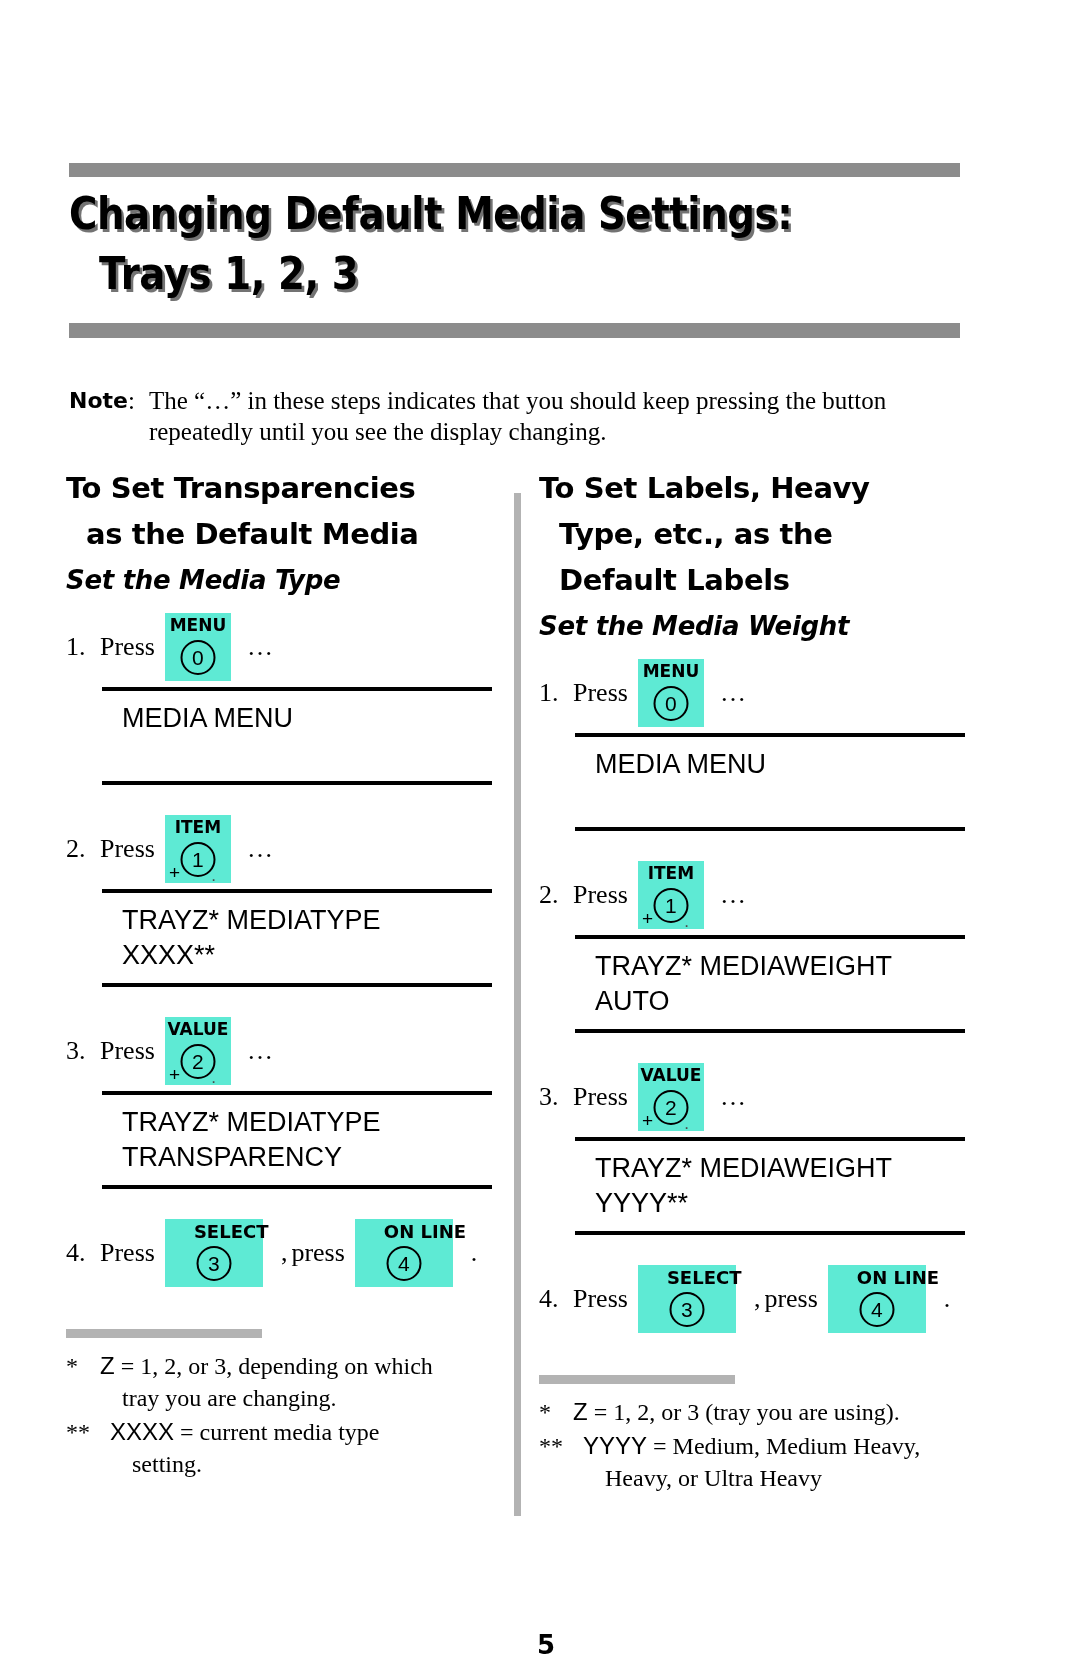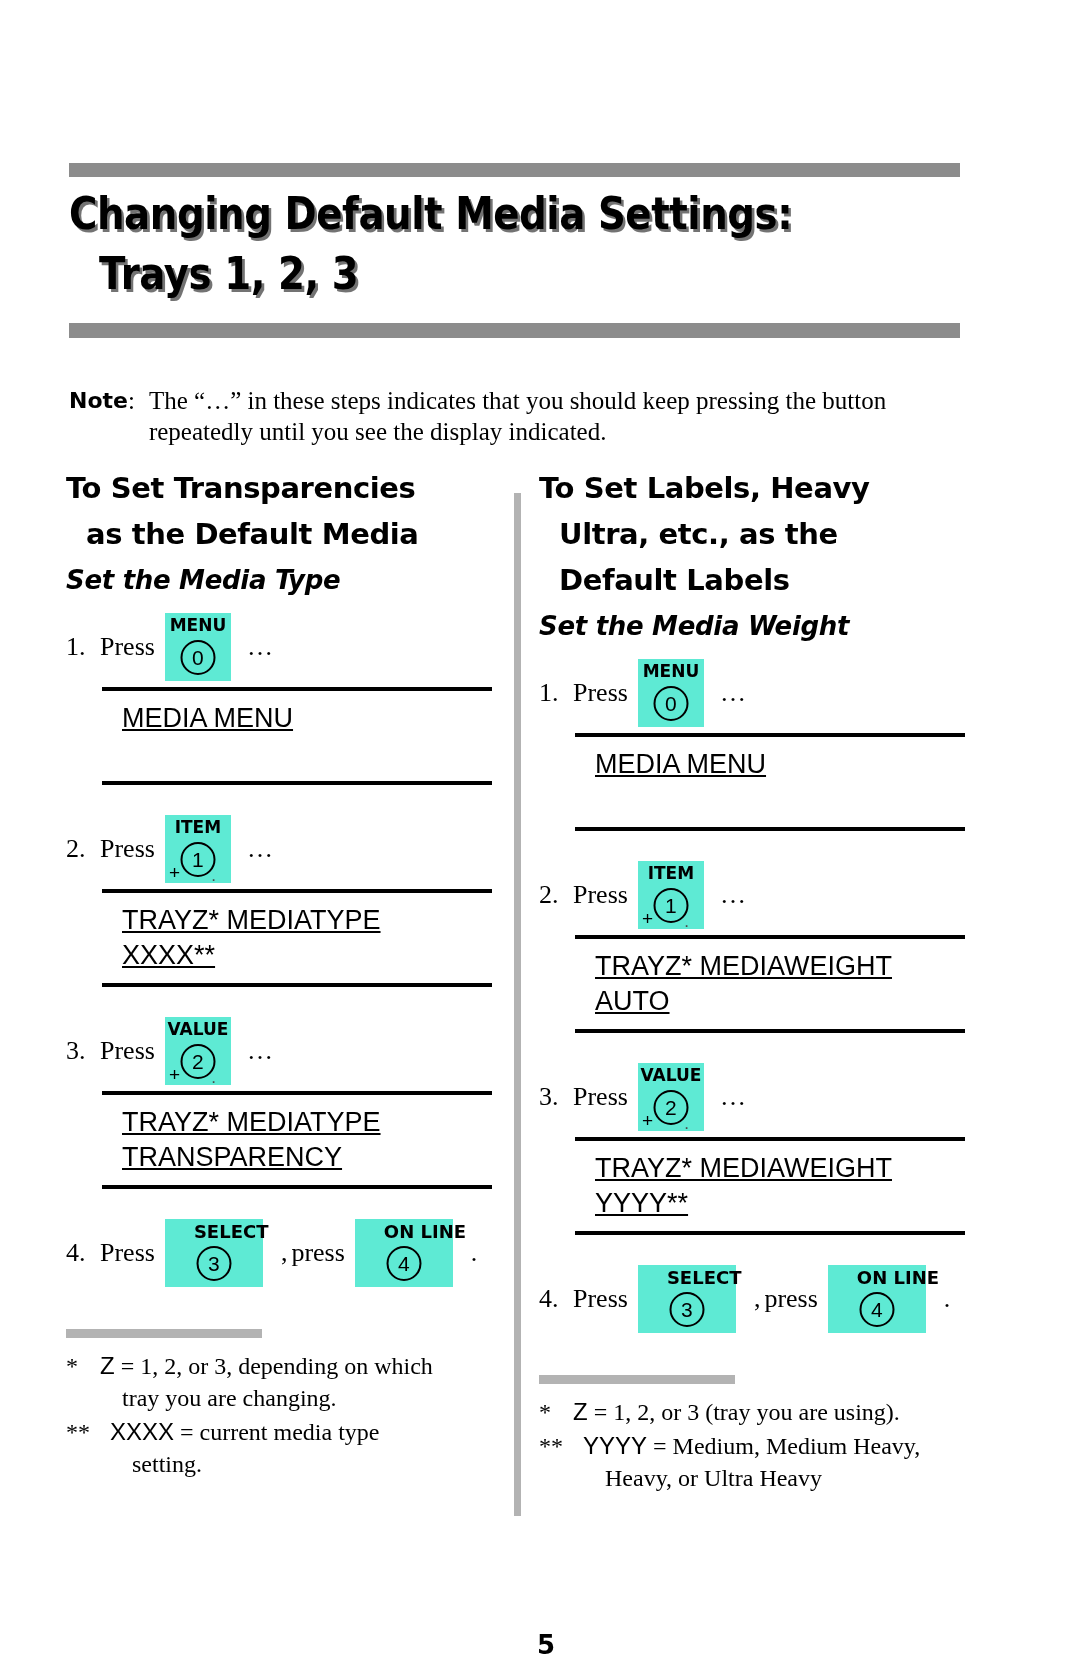--- a/index.html
+++ b/index.html
@@ -218,21 +218,20 @@
     border-top: 4px solid #000;
     border-bottom: 4px solid #000;
     padding: 10px 0 10px 0;
   }
   .display-line {
     font-family: "Liberation Sans", sans-serif;
     font-size: 27px;
     line-height: 35px;
     padding-left: 20px;
     white-space: nowrap;
-    text-decoration: underline;
   }
 
   
   .footnote-rule {
     width: 196px;
     height: 9px;
     background: #b3b3b3;
     margin-bottom: 12px;
   }
   .footnotes { font-size: 24px; line-height: 32px; }
@@ -274,21 +273,21 @@
     <div class="doc-title-line second">Trays 1, 2, 3</div>
   </div>
   <div class="title-rule bottom"></div>
 
   <div class="note">
     <div class="note-row">
       <span class="note-label">Note</span>
       <span class="note-colon">:</span>
       <span class="note-body">
         <span>The “…” in these steps indicates that you should keep pressing the button</span>
-        <span class="l2">repeatedly until you see the display indicated.</span>
+        <span class="l2">repeatedly until you see the display changing.</span>
       </span>
     </div>
   </div>
 
   <div class="col-divider"></div>
 
   <div class="col col-left">
 
     <div class="col-heading">
       <span class="hl">To Set Transparencies</span>
@@ -380,21 +379,21 @@
         </div>
       </div>
     </div>
 
   </div>
 
   <div class="col col-right">
 
     <div class="col-heading">
       <span class="hl">To Set Labels, Heavy</span>
-      <span class="hl ind">Ultra, etc., as the</span>
+      <span class="hl ind">Type, etc., as the</span>
       <span class="hl ind">Default Labels</span>
     </div>
     <div class="col-subheading">Set the Media Weight</div>
 
     <div class="step" style="margin-top:16px;">
       <span class="step-num">1.</span>
       <span class="step-word">Press</span>
       <span class="key">
         <span class="key-label">MENU</span>
         <span class="key-circle">0</span>

